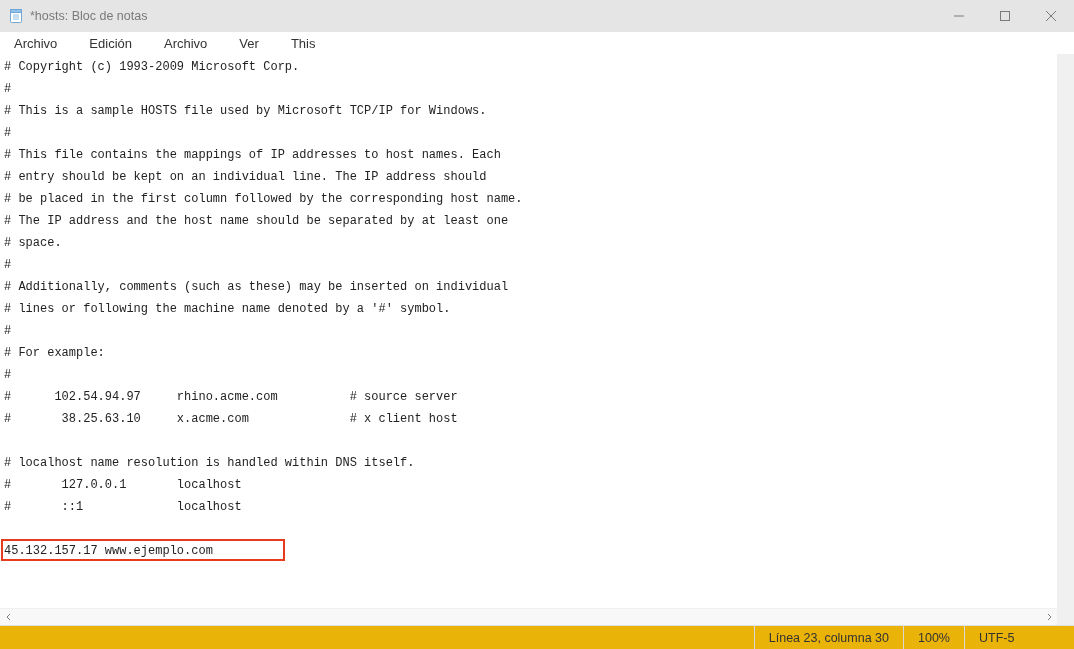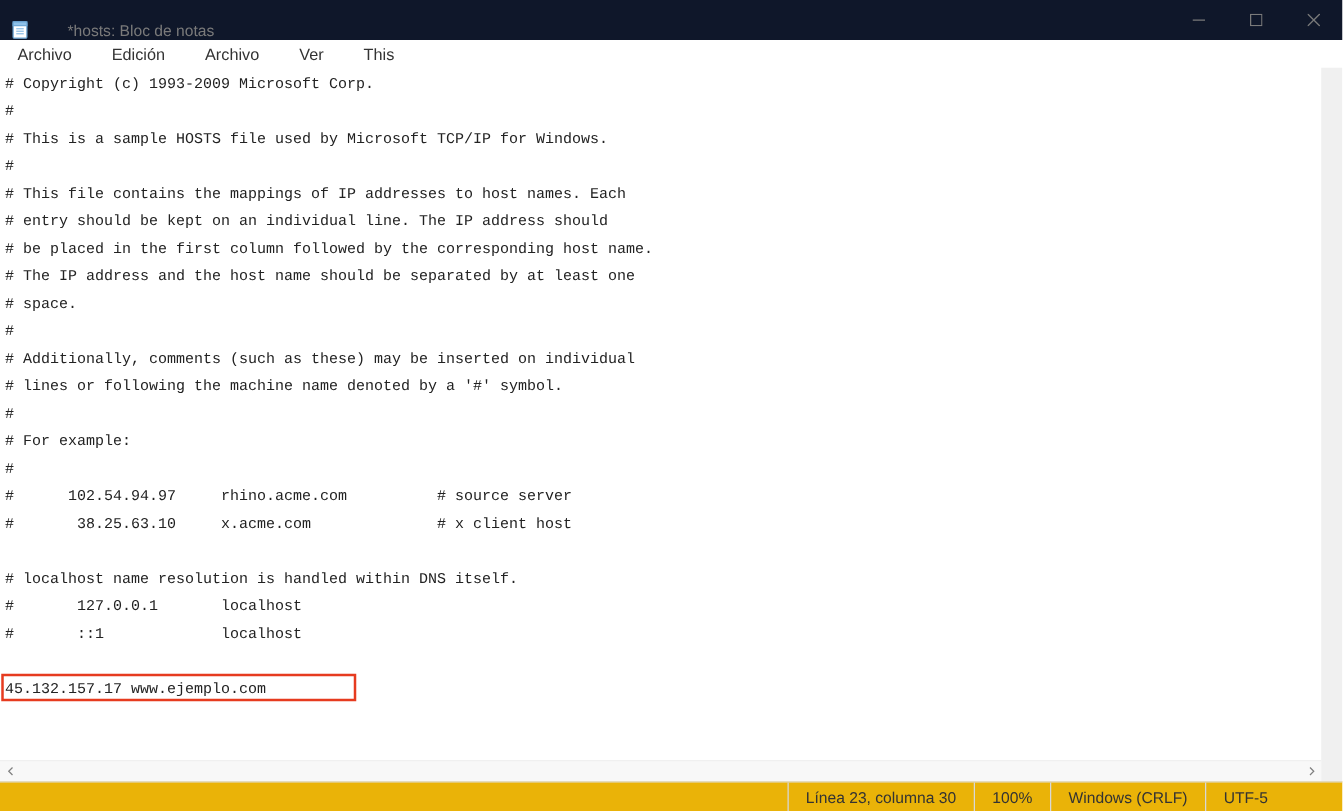--- a/index.html
+++ b/index.html
@@ -10,27 +10,26 @@
     background: #ffffff;
     overflow: hidden;
   }
   .window {
     width: 1074px; height: 649px;
     display: flex; flex-direction: column;
     background: #ffffff;
   }
   .titlebar {
     height: 32px;
-    display: flex; align-items: flex-end;
+    display: flex; align-items: center;
     padding-left: 8px;
-    background: #0f172a;
+    background: #e5e5e5;
     color: #7a7a7a;
     font-size: 12.5px;
     flex-shrink: 0;
-    gap: 24px;
   }
   .titlebar .icon {
     width: 16px; height: 16px;
     margin-right: 6px;
     flex-shrink: 0;
   }
   .titlebar .title { flex: 0 0 auto; }
   .titlebar .spacer { flex: 1 1 auto; }
   .win-controls {
     display: flex; height: 32px;
@@ -205,17 +204,16 @@
           </svg>
       </div>
     </div>
     <div class="scroll-corner"></div>
   </div>
 
   <div class="statusbar">
     <div class="spacer"></div>
     <div class="cell">Línea 23, columna 30</div>
     <div class="cell">100%</div>
-    <div class="cell">Windows (CRLF)</div>
     <div class="cell" style="min-width:110px">UTF-5</div>
   </div>
 
 </div>
 
 </body></html>

